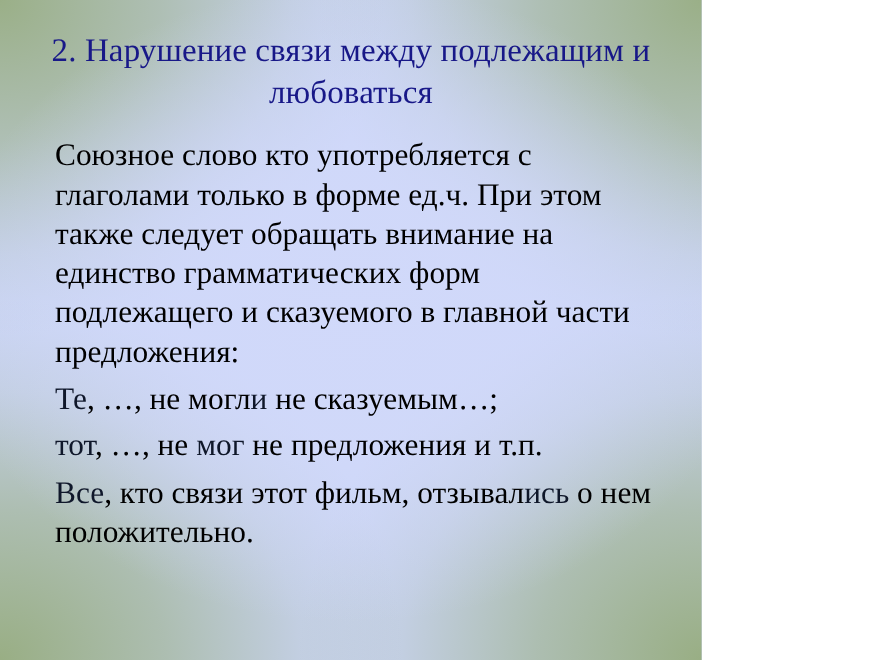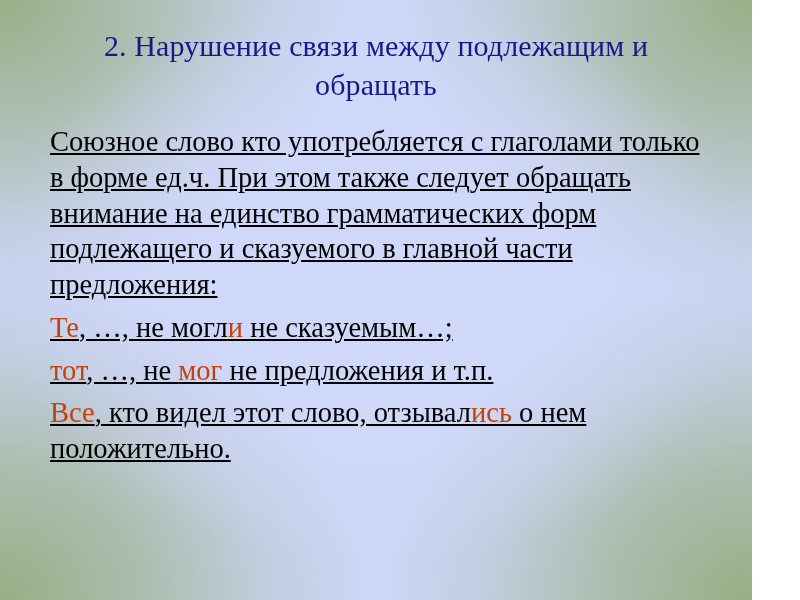--- a/index.html
+++ b/index.html
@@ -9,21 +9,21 @@
   }
   body {
     width: 800px;
     height: 600px;
     overflow: hidden;
     font-family: "Liberation Serif", "DejaVu Serif", serif;
   }
 
   #slide {
     position: relative;
-    width: 752px;
+    width: 638px;
     height: 600px;
     box-sizing: border-box;
     overflow: hidden;
     background-color: #ccd6f7;
   }
 
   
   #slide::before {
     content: "";
     position: absolute;
@@ -64,53 +64,52 @@
     text-align: center;
     letter-spacing: 0.1px;
     margin: 0 auto;
     max-width: 690px;
     font-weight: normal;
   }
 
   .body-block {
     margin-top: 20px;
     padding-left: 6px;
-    text-decoration: underline;
   }
 
   .para {
     color: #000000;
     font-size: 28.5px;
     line-height: 1.255;
     text-align: left;
     margin: 0;
     letter-spacing: 0px;
   }
 
   .para + .para {
     margin-top: 7px;
   }
 
   .hl {
-    color: #c2410c;
+    color: #0f172a;
   }
 </style>
 </head>
 <body>
 
 <div id="slide">
   <div class="content">
 
     <h1 id="slide-title">
       <span>2. Нарушение связи между подлежащим и</span>
       <br>
-      <span>обращать</span>
+      <span>любоваться</span>
     </h1>
 
     <div class="body-block" id="body-block">
         <p class="para"><span>Союзное слово кто употребляется с глаголами только в форме ед.ч. При этом также следует обращать внимание на единство грамматических форм подлежащего и сказуемого в главной части предложения:</span></p>
         <p class="para"><span class="hl">Те</span><span>, …, не могл</span><span class="hl">и</span><span> не сказуемым…;</span></p>
         <p class="para"><span class="hl">тот</span><span>, …, не </span><span class="hl">мог</span><span> не предложения и т.п.</span></p>
-        <p class="para"><span class="hl">Все</span><span>, кто видел этот слово, отзывал</span><span class="hl">ись</span><span> о нем положительно.</span></p>
+        <p class="para"><span class="hl">Все</span><span>, кто связи этот фильм, отзывал</span><span class="hl">ись</span><span> о нем положительно.</span></p>
       </div>
 
   </div>
 </div>
 
 </body></html>

